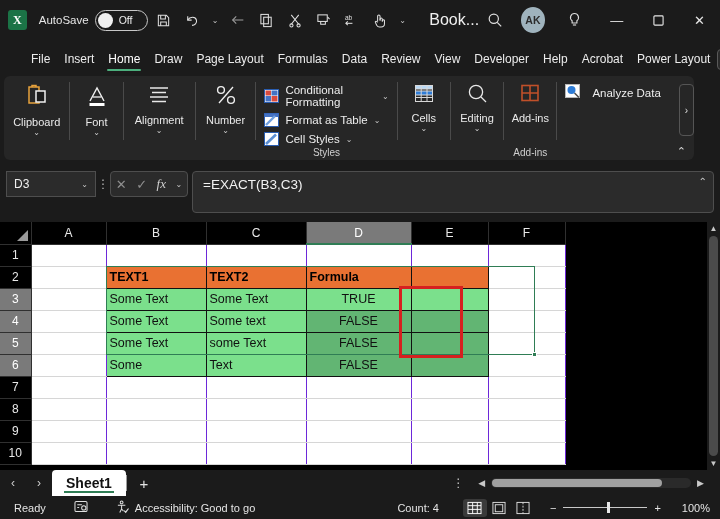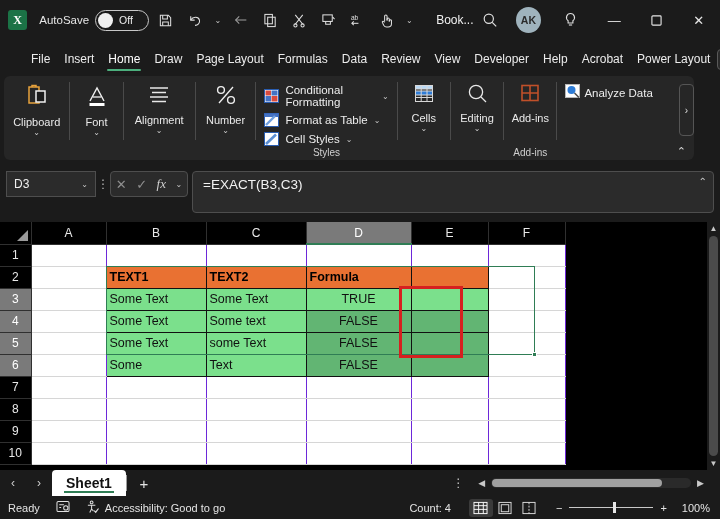--- a/index.html
+++ b/index.html
@@ -34,21 +34,21 @@
   .toggle .t-label { font-size: 10.5px; margin-left: 6px; color: #efefef; }
 
   .tb-icon {
     width: 26px; height: 26px; margin-left: 4px;
     display: flex; align-items: center; justify-content: center;
     color: #e0e0e0;
   }
   .tb-icon.small { width: 14px; }
   .chev { font-size: 8px; color: #c8c8c8; }
 
-  .doc-name { margin-left: 20px; font-size: 12px; color: #f0f0f0; }
+  .doc-name { margin-left: 20px; font-size: 16px; color: #f0f0f0; }
   .tb-spacer { flex: 1; }
   .avatar {
     width: 26px; height: 26px; border-radius: 50%; background: #9fb3bd;
     color: #2b2b2b; font-size: 10.5px; font-weight: bold;
     display: flex; align-items: center; justify-content: center;
   }
   .wbtn {
     width: 44px; height: 40px; display: flex; align-items: center;
     justify-content: center; color: #e8e8e8; font-size: 13px;
   }
@@ -91,21 +91,21 @@
   }
   .big-label { font-size: 11px; color: #eaeaea; margin-top: 2px; }
   .big-chev { font-size: 8px; color: #cfcfcf; line-height: 10px; }
   .grp-name {
     position: absolute; bottom: 2px; left: 0; right: 0; text-align: center;
     font-size: 10px; color: #cfcfcf;
   }
   .styles-list { display: flex; flex-direction: column; justify-content: flex-start; padding: 8px 8px 0 8px; gap: 5px; }
   .style-row { display: flex; align-items: center; gap: 6px; font-size: 11.5px; color: #ededed; }
   .sico { width: 15px; height: 14px; flex: 0 0 15px; }
-  .analyze { display: flex; align-items: center; gap: 2px; font-size: 11.5px; color: #ededed; padding: 8px 0 0 8px; }
+  .analyze { display: flex; align-items: center; gap: 10px; font-size: 11.5px; color: #ededed; padding: 8px 0 0 8px; }
   .more-arrow {
     width: 16px; height: 52px; border: 1px solid #555; border-radius: 4px;
     display: flex; align-items: center; justify-content: center;
     color: #ddd; font-size: 10px; margin: 8px 0 0 0;
   }
   .collapse-ribbon {
     position: absolute; right: 8px; bottom: 2px; font-size: 11px; color: #d8d8d8;
   }
 
   
@@ -206,21 +206,21 @@
   }
   .hscroll-thumb { height: 8px; width: 170px; background: #a0a0a0; border-radius: 5px; margin-left: 1px; }
   .tri { color: #c8c8c8; font-size: 9px; padding: 0 6px; }
 
   
   .statusbar {
     position: absolute; top: 496px; left: 0; width: 720px; height: 23px;
     background: #1b1b1b; display: flex; align-items: center; font-size: 11px;
     color: #e4e4e4;
   }
-  .sb-item { padding: 0 8px; display: flex; align-items: center; gap: 5px; }
+  .sb-item { padding: 0 14px; display: flex; align-items: center; gap: 5px; }
   .view-btn { width: 24px; height: 18px; display: flex; align-items: center; justify-content: center; }
   .view-btn.active { background: #3a3a3a; border-radius: 3px; }
   .zoom-slider { display: flex; align-items: center; gap: 0; }
   .zs-line { width: 84px; height: 1px; background: #c9c9c9; position: relative; }
   .zs-knob { position: absolute; left: 44px; top: -5px; width: 3px; height: 11px; background: #e8e8e8; }
 </style>
 </head>
 <body>
 
 <div id="app">

